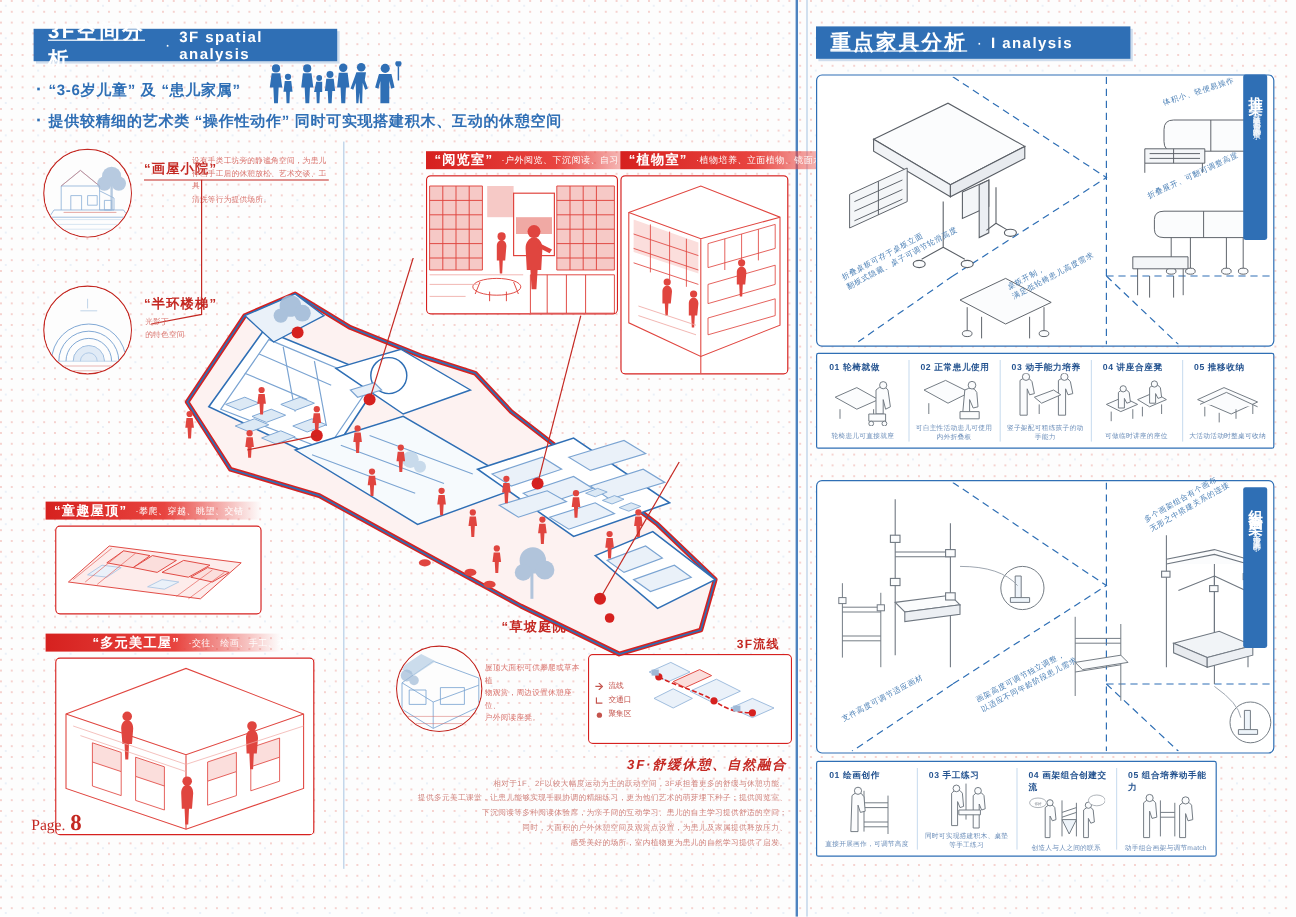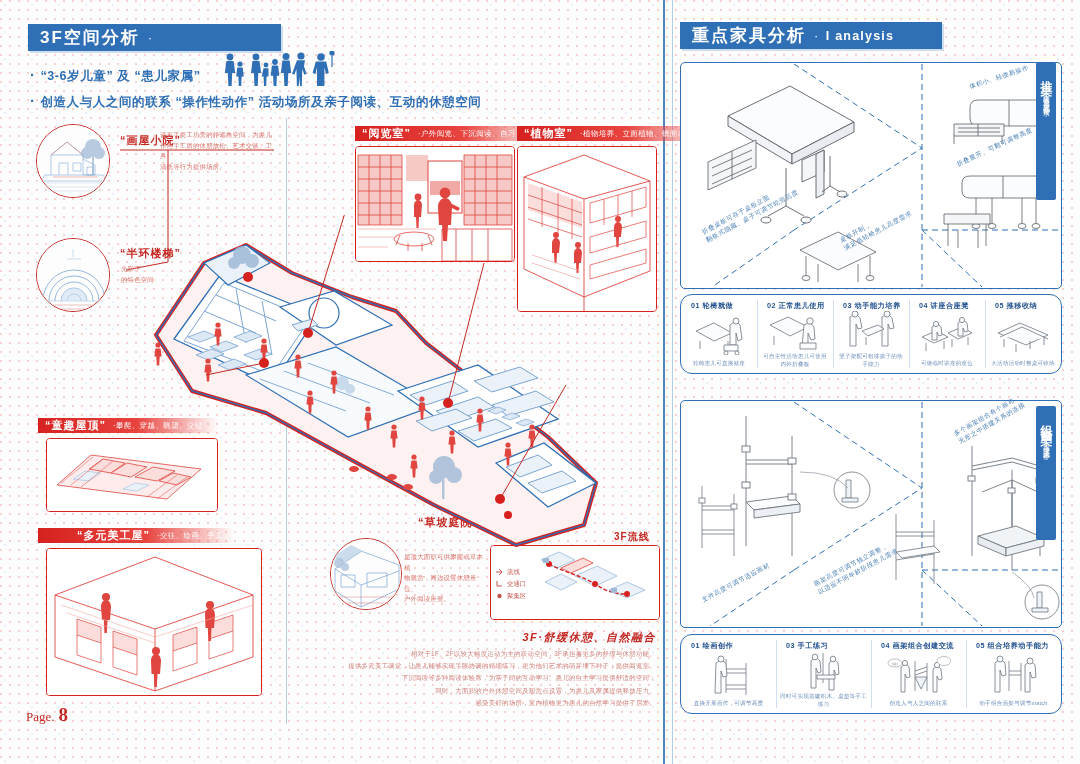--- a/index.html
+++ b/index.html
@@ -28,21 +28,21 @@
   
   .banner{
     position:absolute;
     background:#2f6fb5;
     color:#ffffff;
     display:flex; align-items:center;
     padding:0 12px;
     letter-spacing:.5px;
     box-shadow:2px 2px 0 rgba(47,111,181,.22);
   }
-  .banner .cn{ font-size:17px; font-weight:bold; letter-spacing:2px; }
+  .banner .cn{ font-size:17px; font-weight:bold; letter-spacing:2px;text-decoration:underline; }
   .banner .dot{ font-size:13px; margin:0 7px 0 8px; }
   .banner .en{ font-size:12.5px; font-weight:bold; letter-spacing:1.2px; }
 
   
   .bullet{
     position:absolute;
     color:#2f6fb5;
     font-size:12.5px;
     font-weight:bold;
     letter-spacing:.6px;
@@ -108,21 +108,21 @@
     display:flex; align-items:center; justify-content:flex-start;
     padding:9px 0;
     border-radius:2px;
   }
   .vtab .v-cn{ font-size:12px; font-weight:bold; letter-spacing:3px; }
   .vtab .v-sub{ font-size:6.5px; letter-spacing:1px; margin-top:9px; opacity:.95; }
 
   .strip{
     position:absolute;
     border:1.4px solid #2f6fb5;
-    border-radius:12px;
+    border-radius:2px;
     display:flex;
     background:#fff;
   }
   .strip .cell{
     flex:1; position:relative;
     padding:6px 4px 5px 4px;
     display:flex; flex-direction:column; align-items:center;
   }
   .strip .cell + .cell:before{
     content:""; position:absolute; left:0; top:6%; bottom:6%;
@@ -166,24 +166,25 @@
 
 <div id="board">
 
   <div class="divider-v" style="left:663px;"></div>
   <div class="divider-v thin" style="left:672px;"></div>
   <div class="divider-v thin" style="left:286px; top:118px; bottom:40px;"></div>
 
   <div class="banner" style="left:28px; top:24px; width:253px; height:27px;">
     <span class="cn">3F空间分析</span>
     <span class="dot">·</span>
+    <span class="en">3F spatial analysis</span>
   </div>
 
   <div class="bullet" style="left:30px; top:66px;">“3-6岁儿童” 及 “患儿家属”</div>
-  <div class="bullet" style="left:30px; top:92px;">创造人与人之间的联系 “操作性动作” 活动场所及亲子阅读、互动的休憩空间</div>
+  <div class="bullet" style="left:30px; top:92px;">提供较精细的艺术类 “操作性动作” 同时可实现搭建积木、互动的休憩空间</div>
 
   <div class="people-row" style="left:222px; top:53px; height:34px;">
     <svg width="118" height="36" viewBox="0 0 118 36">
       <g fill="#2f6fb5">
         <circle cx="8" cy="6" r="3.4"></circle>
           <path d="M4.4 10h7.2l1.6 12h-3l-.6 13h-3.2l-.6-13h-3z"></path>
         <circle cx="18" cy="13" r="2.6"></circle>
           <path d="M15.3 16.4h5.4l1.1 9h-2.2l-.4 9.6h-2.4l-.4-9.6h-2.2z"></path>
         <circle cx="34" cy="6" r="3.4"></circle>
           <path d="M30.4 10h7.2l1.5 12h-2.8l-.6 13h-3.2l-.6-13h-2.9z"></path>
@@ -483,21 +484,21 @@
     </div>
   </div>
 
   <div class="para-title" style="left:370px; top:630px; width:286px; text-align:right;font-style:italic;">3F·舒缓休憩、自然融合</div>
   <div class="para" style="left:330px; top:648px; width:326px; white-space:pre-line;">相对于1F、2F以较大幅度运动为主的跃动空间，3F承担着更多的舒缓与休憩功能。
 提供多元美工课堂，让患儿能够实现手眼协调的精细练习，更为他们艺术的萌芽埋下种子；提供阅览室、
 下沉阅读等多种阅读体验席，为亲子间的互动学习、患儿的自主学习提供舒适的空间；
 同时，大面积的户外休憩空间及观赏点设置，为患儿及家属提供释放压力、
 感受美好的场所，室内植物更为患儿的自然学习提供了启发。</div>
 
-  <div class="pagenum" style="left:26px; top:704px;">
+  <div class="pagenum" style="left:26px; top:676px;">
     <span class="pl">Page.</span>
     <span class="pn">8</span>
   </div>
 
   <svg style="position:absolute; left:96px; top:215px;" width="560" height="340">
 
     <path d="M60 120 L108 48 L150 30 L196 58 L256 82 L300 96 L330 128 L392 176 L452 222 L500 268 L488 310 L420 330 L338 290 L250 242 L170 198 L96 176 Z" fill="#fdf2f1" stroke="#d6211f" stroke-width="4" stroke-linejoin="round"></path>
     <path d="M60 120 L108 48 L150 30 L196 58 L256 82 L300 96 L330 128 L392 176 L452 222 L500 268 L488 310 L420 330 L338 290 L250 242 L170 198 L96 176 Z" fill="none" stroke="#2f6fb5" stroke-width="1.4"></path>
 
     <g stroke="#2f6fb5" stroke-width="1.3" fill="#ffffff">
@@ -891,21 +892,21 @@
   <div class="ann" style="left:812px; top:580px; transform:rotate(-28deg); transform-origin:left top; white-space:pre-line;">画架高度可调节独立调整，
 以适应不同年龄阶段患儿需求</div>
   <div class="ann" style="left:952px; top:430px; transform:rotate(-30deg); transform-origin:left top; white-space:pre-line;">多个画架组合有个画布
 无形之中搭建关系的连接</div>
 
   <div class="vtab" style="left:1036px; top:406px; width:20px; height:134px;">
     <span class="v-cn">组合画架</span>
     <span class="v-sub">·无形中埋下美术的种子</span>
   </div>
 
-  <div class="strip" style="left:680px; top:634px; width:382px; height:80px;">
+  <div class="strip" style="left:680px; top:634px; width:334px; height:80px;">
     <div class="cell">
       <span class="ttl"><span>01</span> <span>绘画创作</span></span>
       <span class="art">
         <svg width="58" height="40" viewBox="0 0 58 40">
             <g stroke="#6f7780" stroke-width=".8" fill="#fbfcfd">
           <path d="M26 4 v34 M46 8 v32"></path>
               <path d="M26 14 h20 M26 18 h20"></path>
               <path d="M26 30 h20 M26 34 h20"></path>
           <path d="M16 8 q6 -6 10 1 l1 12 -4 1 -2 -6 v22 h-6z"></path>
               <circle cx="21" cy="4" r="3"></circle>

